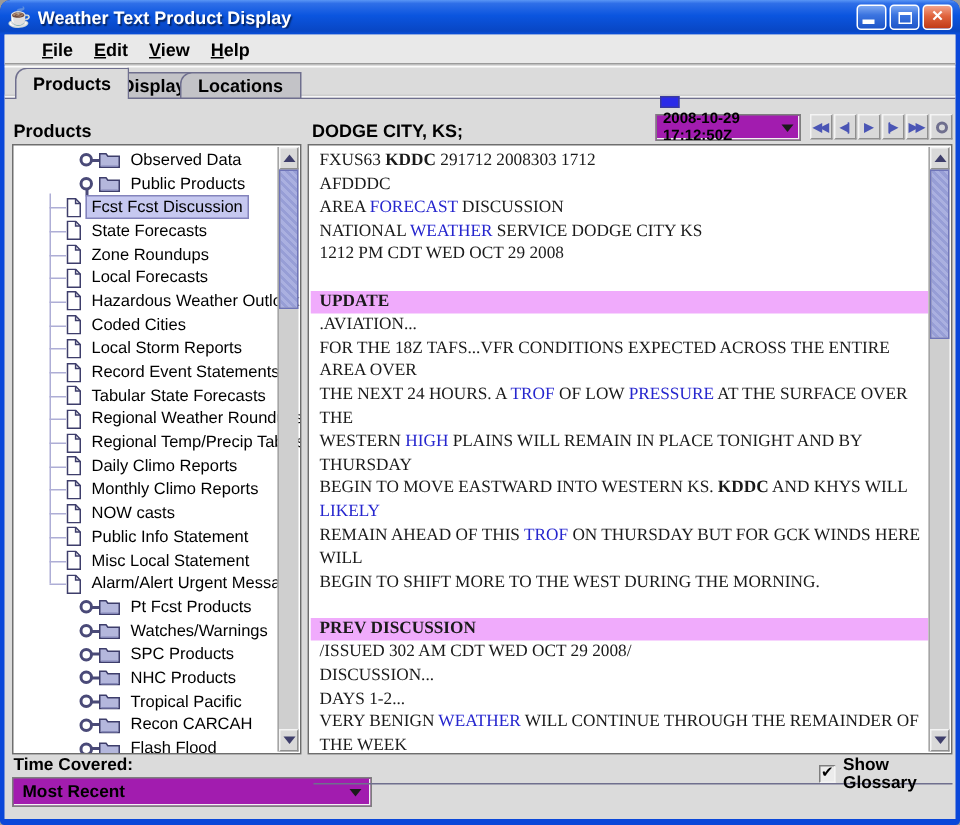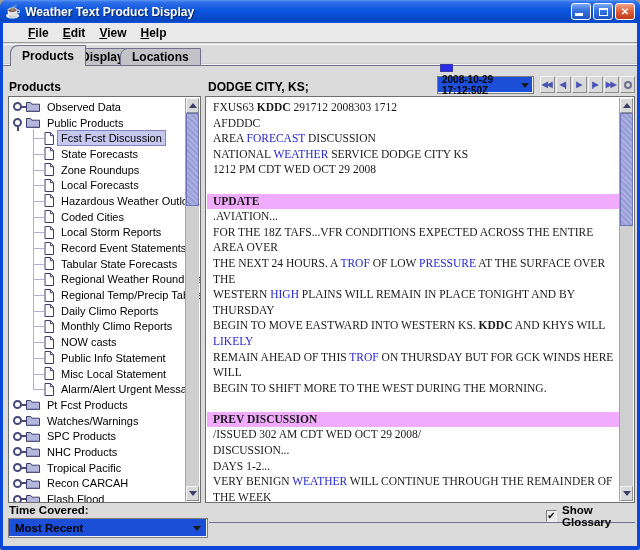--- a/index.html
+++ b/index.html
@@ -31,21 +31,21 @@
     font-weight:bold;font-size:12px;padding:0 11px;border:1px solid #6F6F8E;border-top-left-radius:8px;
     background:#C3C3C7;height:18px;z-index:1;}
   .tab.selected{height:21px;background:#DBDBDB;border-bottom:none;z-index:2;}
   .content-top-line{position:absolute;left:0;top:40px;width:100%;height:0;border-top:1px solid #CDCDCD;border-bottom:1px solid #F6F6F6;}
   .panel-label{position:absolute;font-weight:bold;font-size:12px;color:#000;}
   
   .treebox{position:absolute;left:5px;top:73px;width:193px;height:407px;background:#fff;
     border:1px solid #6E6E6E;box-sizing:border-box;overflow:hidden;}
   .tree-rows{position:absolute;left:0;top:2px;right:14px;}
   .tree-row{height:15.7px;display:flex;align-items:center;font-size:11px;white-space:nowrap;position:relative;color:#000;}
-  .tree-row.lvl0{padding-left:4px;}
+  .tree-row.lvl0{padding-left:4px;margin-left:40px;}
   .tree-row.lvl1{padding-left:35px;}
   .tree-row.lvl1::before{content:"";position:absolute;left:24px;top:50%;width:11px;height:1px;background:#AEAED6;}
   .tree-vline{position:absolute;left:24px;top:32px;height:260px;border-left:1px solid #AEAED6;}
   .handle{width:9px;height:9px;min-width:9px;box-sizing:border-box;border:2px solid #4A4A78;border-radius:50%;
     position:relative;margin-right:4px;}
   .handle.collapsed::after{content:"";position:absolute;left:6px;top:1.5px;width:5px;height:2px;background:#4A4A78;}
   .handle.expanded::after{content:"";position:absolute;left:1.5px;top:6px;width:2px;height:5px;background:#4A4A78;}
   .tree-icon{display:inline-flex;margin-right:1px;}
   .tree-label{padding:1px 3px;margin-left:2px;border:1px solid transparent;}
   .tree-row.selected .tree-label{background:#C6C8F0;border:1px solid #8484BC;}
@@ -54,42 +54,42 @@
   .sb-btn{position:absolute;left:0;width:13px;height:15px;background:#D9D9D9;box-sizing:border-box;
     border:1px solid #8F8F8F;border-top-color:#F4F4F4;border-left-color:#F4F4F4;
     display:flex;align-items:center;justify-content:center;}
   .sb-btn.up{top:0;} .sb-btn.down{bottom:0;}
   .tri-up{width:0;height:0;border-left:4px solid transparent;border-right:4px solid transparent;border-bottom:5px solid #3E3E6B;}
   .tri-down{width:0;height:0;border-left:4px solid transparent;border-right:4px solid transparent;border-top:5px solid #3E3E6B;}
   .sb-thumb{position:absolute;left:0;width:13px;box-sizing:border-box;border:1px solid #6E74B8;
     background:repeating-linear-gradient(45deg,#AAB0E0 0 2px,#979ED6 2px 4px);}
   
   .chip{position:absolute;left:437px;top:41px;width:13px;height:8px;background:#2B2BE8;border:1px solid #3A3Aa0;box-sizing:border-box;}
-  .combo{box-sizing:border-box;background:#1d4ed8;border:1px solid #7E7E7E;display:flex;align-items:center;
+  .combo{box-sizing:border-box;background:#a21caf;border:1px solid #7E7E7E;display:flex;align-items:center;
     font-weight:bold;color:#000;box-shadow:inset -1px -1px 0 #F2F2F2;}
   .combo-time{position:absolute;left:434px;top:53px;width:97px;height:18px;font-size:10px;padding:0 4px;}
   .combo-arrow{margin-left:auto;width:0;height:0;border-left:4px solid transparent;border-right:4px solid transparent;border-top:5px solid #1a1a1a;}
   .navrow{position:absolute;left:536px;top:53px;display:flex;}
   .nav-btn{width:15px;height:17px;margin-left:1px;box-sizing:border-box;background:#D9D9D9;
     border:1px solid #8F8F8F;border-top-color:#F4F4F4;border-left-color:#F4F4F4;
     display:flex;align-items:center;justify-content:center;overflow:hidden;}
   .nav-glyph{color:#4A55B5;font-size:8px;letter-spacing:-1.5px;font-weight:bold;line-height:8px;transform:translateX(-1px);}
   .circle-glyph{width:8px;height:8px;box-sizing:border-box;border:2px solid #6F6F8E;border-radius:50%;}
   
   .docbox{position:absolute;left:202px;top:73px;width:430px;height:407px;background:#fff;
     border:1px solid #6E6E6E;box-sizing:border-box;overflow:hidden;}
   .doc{position:absolute;left:1px;top:0;right:15px;bottom:0;overflow:hidden;padding:3px 0 0 6px;
     font-family:"Liberation Serif",serif;font-size:11.5px;line-height:15.6px;color:#1a1a1a;white-space:nowrap;}
   .doc-line{height:15.6px;}
   .doc-line.band{background:#f0abfc;margin-left:-6px;padding-left:6px;font-weight:bold;}
   .doc .bold{font-weight:bold;}
   .doc .link{color:#2626CE;}
   
   .tc-label{position:absolute;left:6px;top:481px;font-weight:bold;font-size:11.5px;}
-  .combo-tc{position:absolute;left:5px;top:495px;width:200px;height:20px;font-size:11.5px;padding:0 6px;}
+  .combo-tc{position:absolute;left:5px;top:495px;width:240px;height:20px;font-size:11.5px;padding:0 6px;}
   .view-line{position:absolute;left:206px;top:499px;width:426px;height:0;border-top:1px solid #6F6F8E;}
   .vtab{position:absolute;top:504px;display:flex;align-items:center;justify-content:center;box-sizing:border-box;
     font-weight:bold;font-size:11.5px;border:1px solid #6F6F8E;border-top:none;border-bottom-left-radius:8px;
     background:#B7B7BB;height:17px;padding:0 9px;margin-top:40px;}
   .vtab.selected{background:#DBDBDB;height:19px;z-index:2;}
   .glossary{position:absolute;left:543px;top:481px;display:flex;align-items:center;}
   .checkbox{width:12px;height:12px;box-sizing:border-box;background:#ECECEC;border:1px solid #7E7E7E;
     border-right-color:#F4F4F4;border-bottom-color:#F4F4F4;display:flex;align-items:center;justify-content:center;
     font-size:10px;line-height:10px;color:#000;margin-right:5px;}
   .glossary-label{font-weight:bold;font-size:11.5px;}

